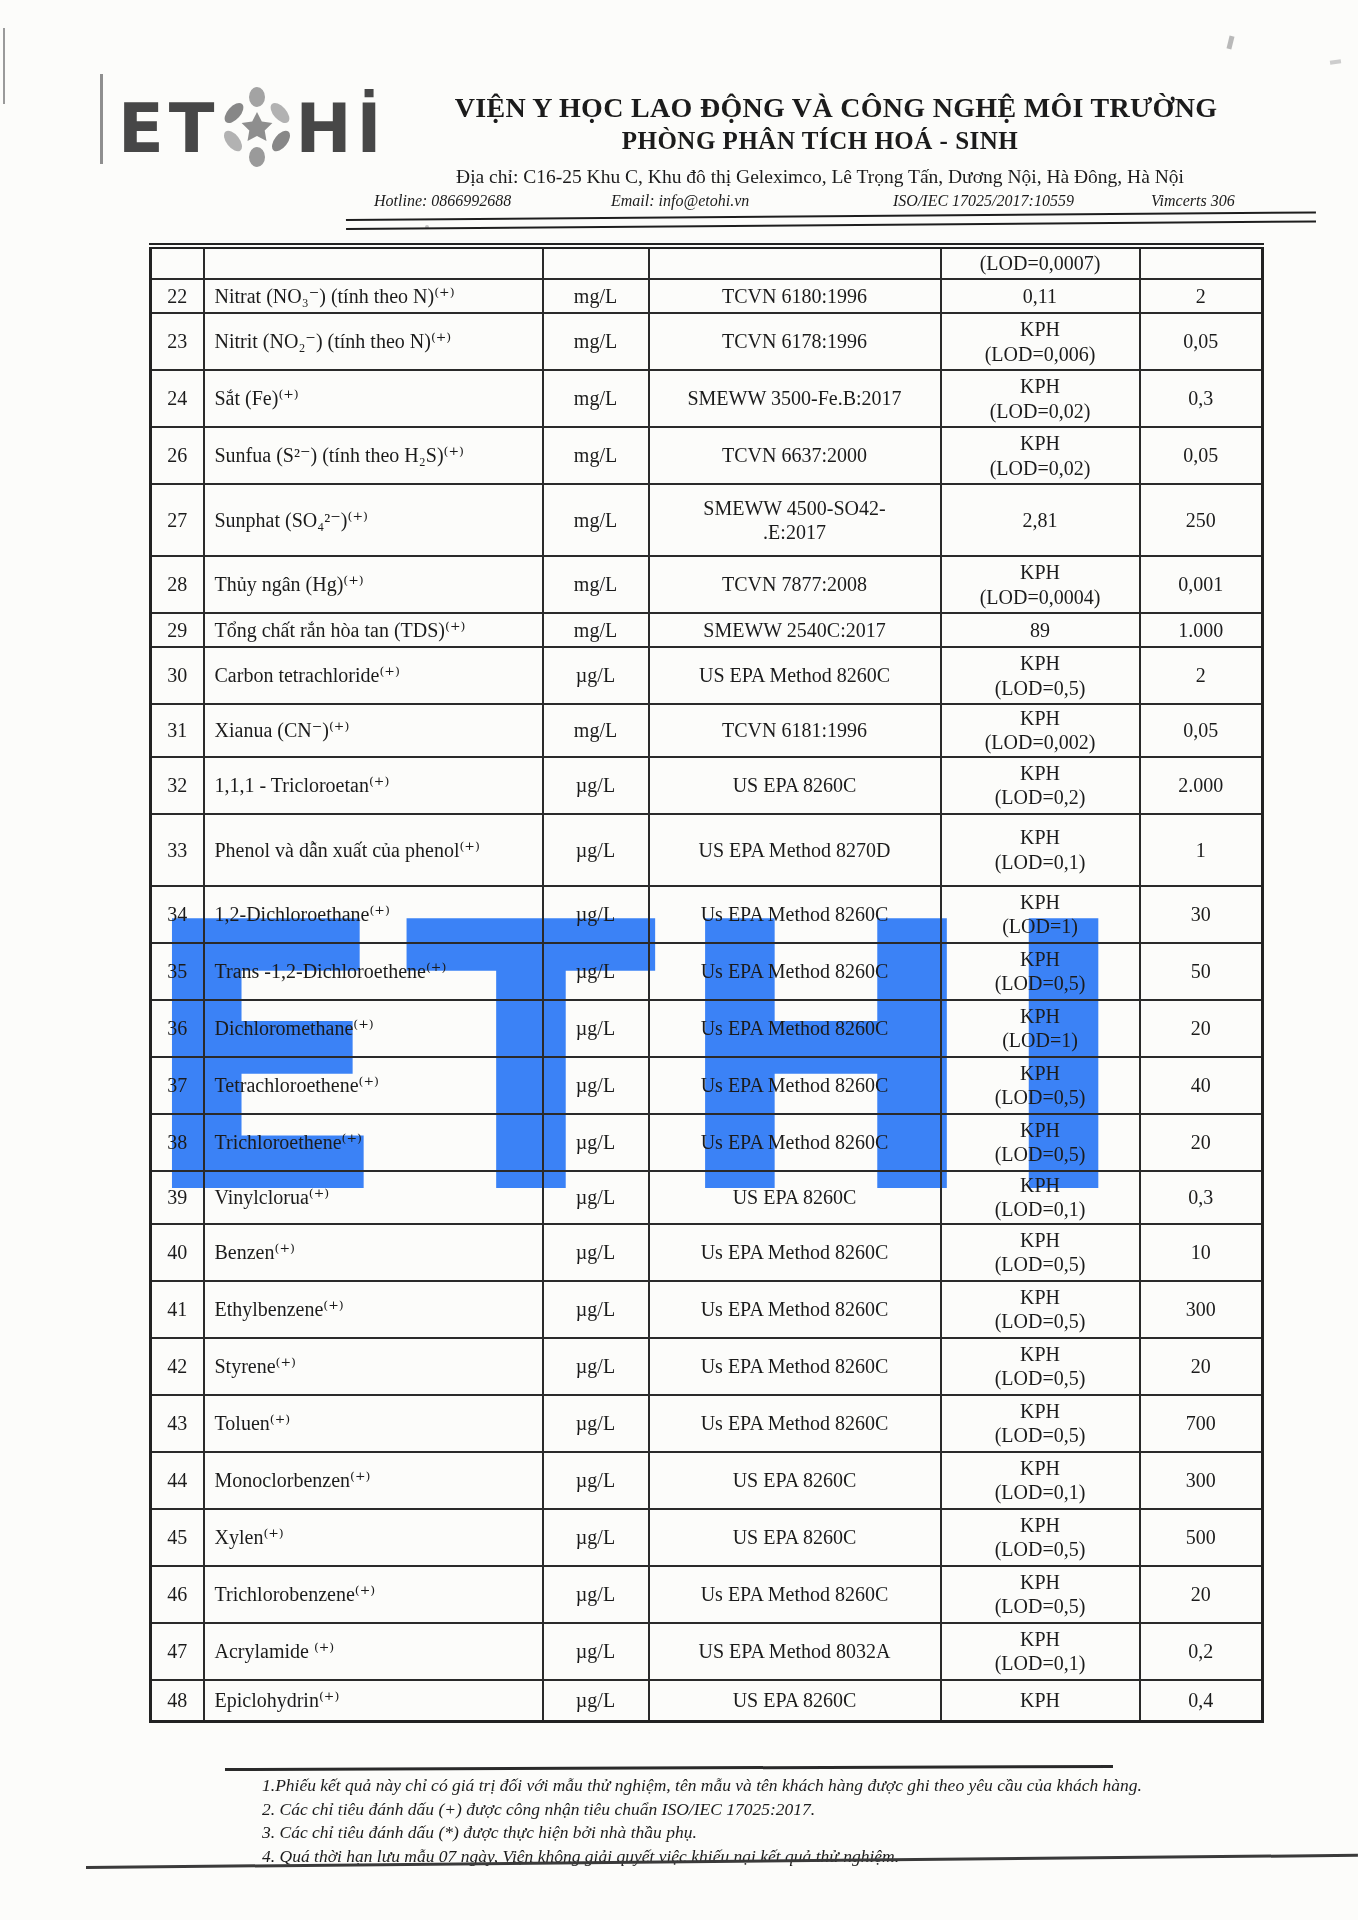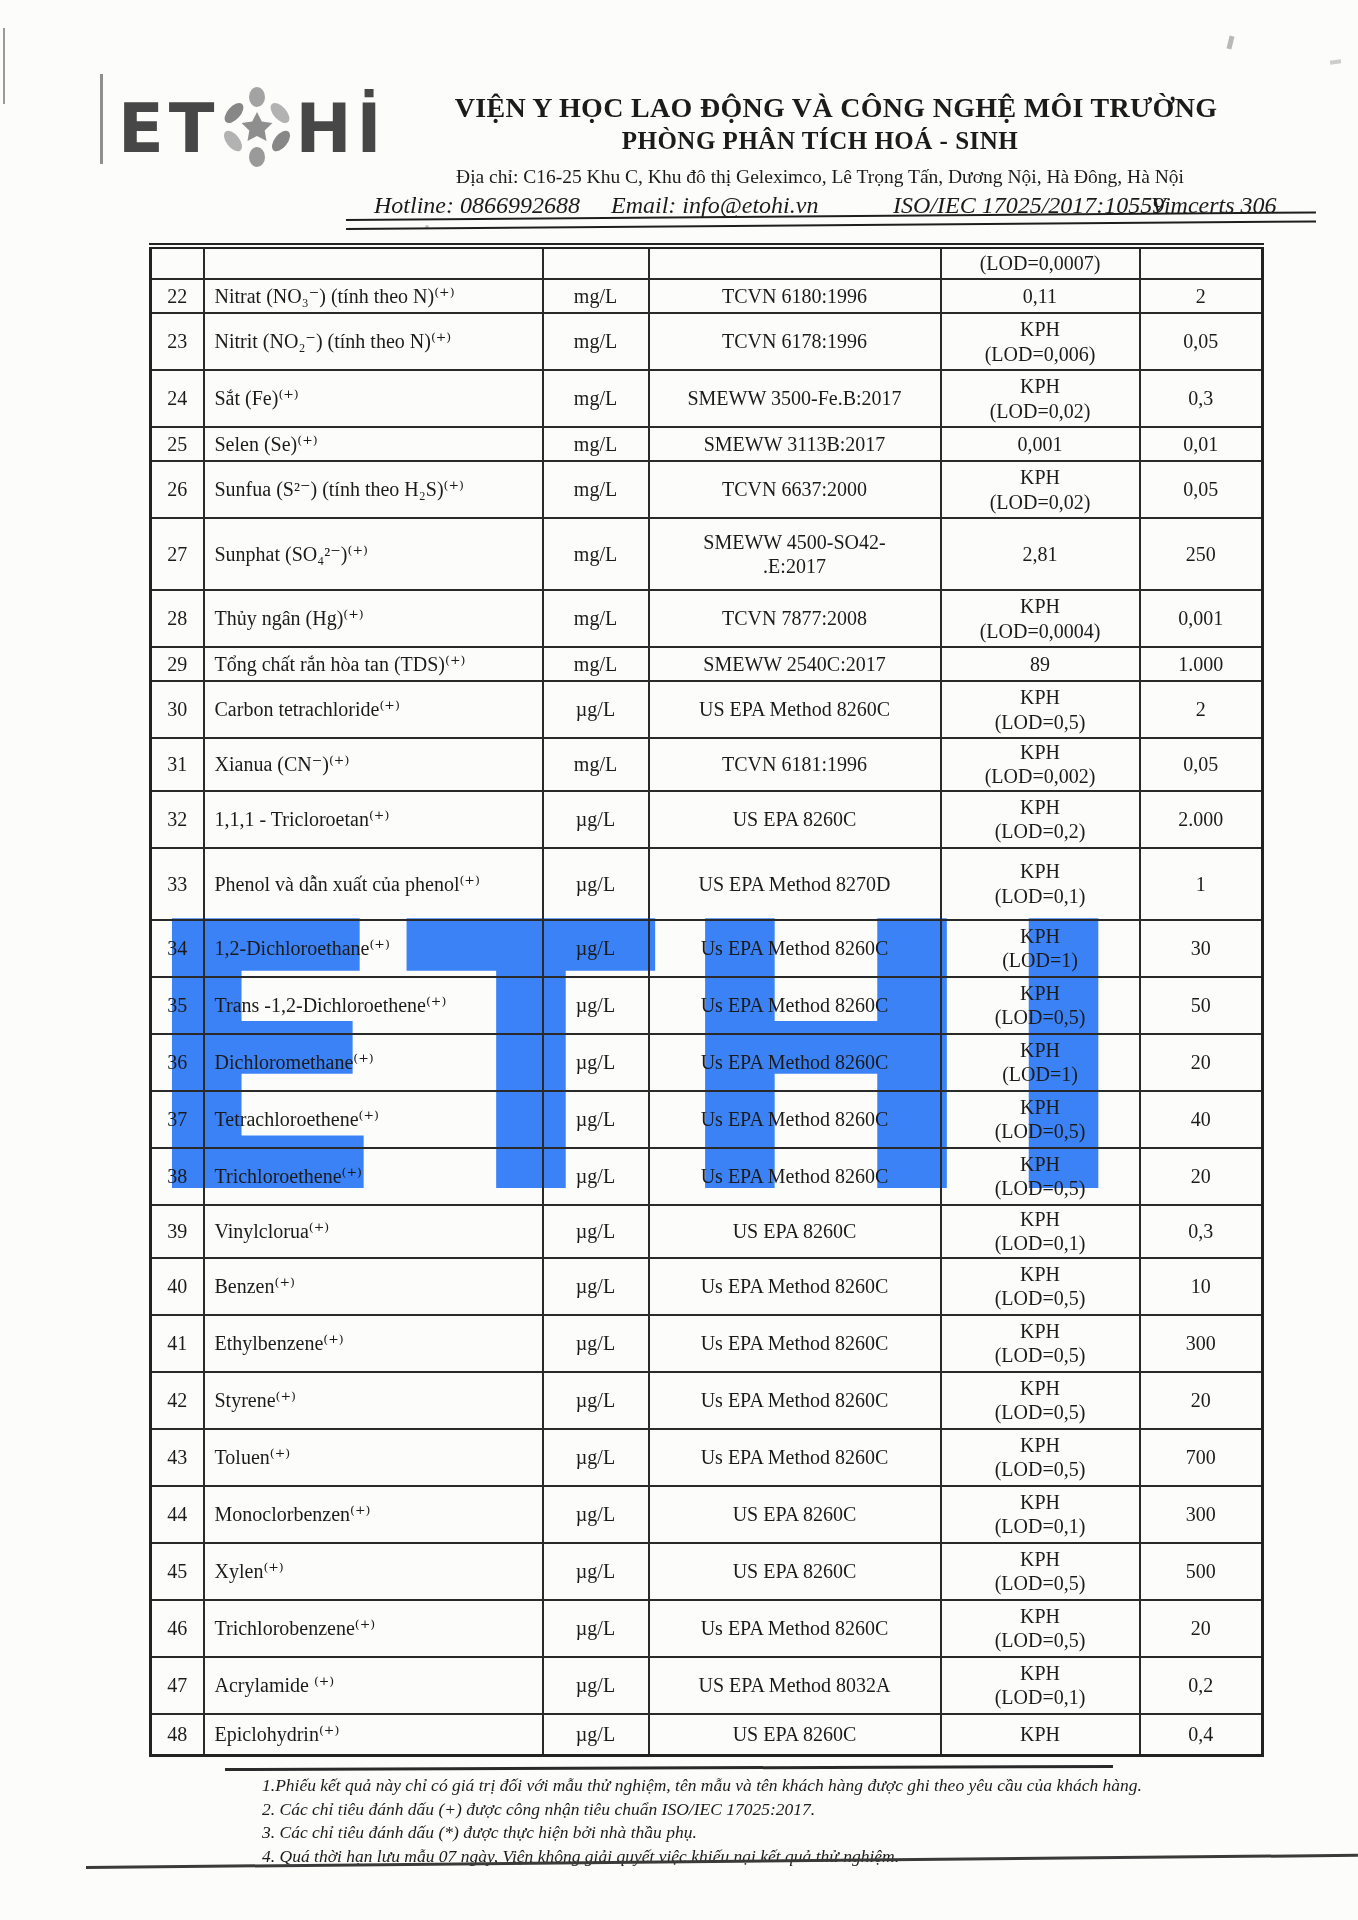--- a/index.html
+++ b/index.html
@@ -21,21 +21,21 @@
   
   .logo{position:absolute;left:118px;top:86px;display:flex;align-items:center;z-index:2;}
   .logo-letters{font-family:"DejaVu Sans",sans-serif;font-weight:800;font-size:67px;
                 color:#474747;letter-spacing:5px;line-height:1;}
   .logo-motif{margin:0 2px;}
 
   .head-center{position:absolute;left:300px;top:0;width:1040px;text-align:center;z-index:2;}
   .org-name{position:absolute;left:16px;top:92px;width:100%;font-size:28px;font-weight:bold;letter-spacing:0.3px;}
   .dept-name{position:absolute;left:0;top:127px;width:100%;font-size:25px;font-weight:bold;letter-spacing:0.5px;}
   .address{position:absolute;left:0;top:166px;width:100%;font-size:19.5px;}
-  .contact{position:absolute;top:192px;font-style:italic;font-size:24px;white-space:nowrap;z-index:2;text-align:center;}
+  .contact{position:absolute;top:192px;font-style:italic;font-size:16px;white-space:nowrap;z-index:2;text-align:center;}
   .c-hotline{left:374px;} .c-email{left:611px;} .c-iso{left:893px;} .c-vimcerts{left:1151px;}
 
   .rule-double{position:absolute;left:346px;top:219px;width:970px;height:7px;
                border-top:2px solid #1e1e1e;border-bottom:2px solid #1e1e1e;
                transform:rotate(-0.45deg);transform-origin:left center;z-index:2;}
 
   
   .results-table{position:absolute;left:149px;top:243px;width:1112px;z-index:1;
                  border-collapse:collapse;table-layout:fixed;font-size:20px;background:transparent;}
   .results-table td{border:2px solid #2a2a2a;padding:1px 6px;text-align:center;vertical-align:middle;
@@ -130,28 +130,20 @@
         </tr>
         <tr style="height: 57px;">
           <td class="no">24</td>
           <td class="name">Sắt (Fe)⁽⁺⁾</td>
           <td class="unit">mg/L</td>
           <td class="method">SMEWW 3500-Fe.B:2017</td>
           <td class="result">KPH
 (LOD=0,02)</td>
           <td class="limit">0,3</td>
         </tr>
-        <tr style="height: 34px;">
-          <td class="no">25</td>
-          <td class="name">Selen (Se)⁽⁺⁾</td>
-          <td class="unit">mg/L</td>
-          <td class="method">SMEWW 3113B:2017</td>
-          <td class="result">0,001</td>
-          <td class="limit">0,01</td>
-        </tr>
         <tr style="height: 57px;">
           <td class="no">26</td>
           <td class="name">Sunfua (S²⁻) (tính theo H₂S)⁽⁺⁾</td>
           <td class="unit">mg/L</td>
           <td class="method">TCVN 6637:2000</td>
           <td class="result">KPH
 (LOD=0,02)</td>
           <td class="limit">0,05</td>
         </tr>
         <tr style="height: 72px;">

